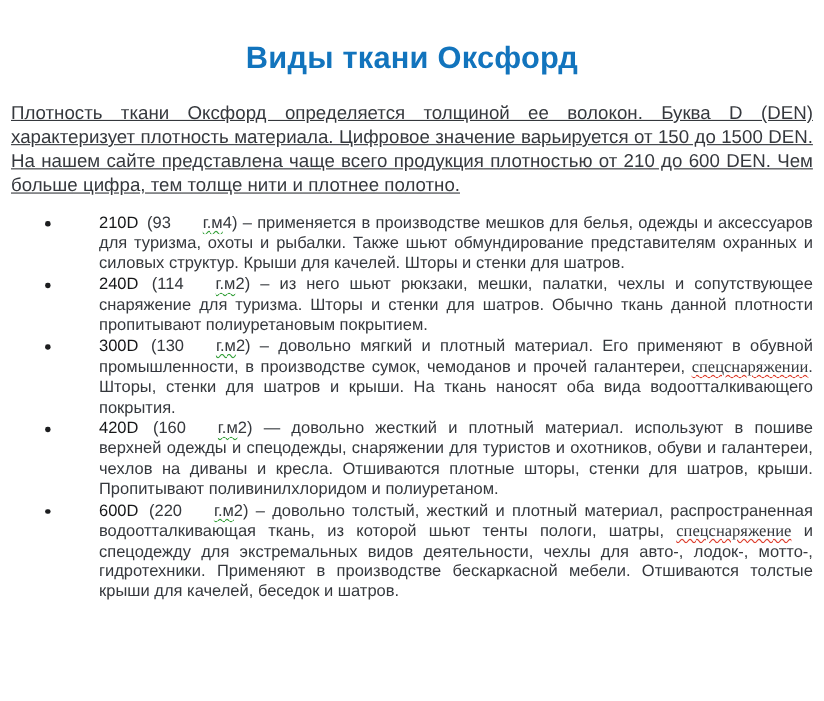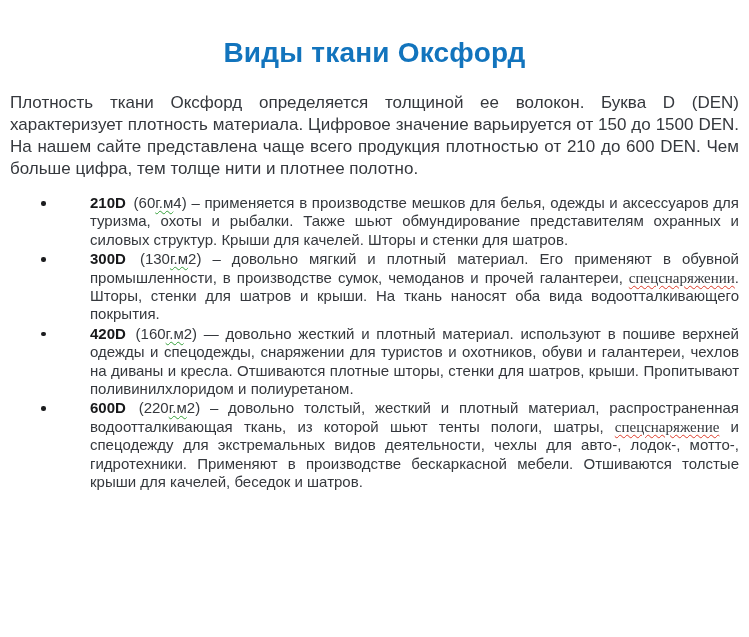--- a/index.html
+++ b/index.html
@@ -25,20 +25,21 @@
     font-weight: bold;
     color: var(--title-blue, #1274bd);
     letter-spacing: 0.2px;
   }
   .intro {
     margin: 22px 0 0 0;
     font-size: 17px;
     line-height: 22px;
     color: var(--body-text, #35383d);
     text-align: justify;
+    text-decoration: underline;
   }
   .fabric-list {
     margin: 14px 0 0 0;
     padding: 0 0 0 80px;
     list-style: none;
   }
   .fabric-list li {
     position: relative;
     font-size: 15px;
     line-height: 18.4px;
@@ -50,48 +51,50 @@
     content: "";
     position: absolute;
     left: -49px;
     top: 7px;
     width: 4.5px;
     height: 4.5px;
     border-radius: 50%;
     background: #1c1d1f;
   }
   .seg-b {
-    font-weight: bold;
+    font-weight: normal;
     color: var(--code-text, #17181a);
     margin-right: 3px;
   }
   .seg-plain { }
   .seg-grammar {
     text-decoration: underline;
     text-decoration-style: wavy;
     text-decoration-color: var(--grammar-green, #35a03a);
     text-decoration-thickness: 1px;
     text-underline-offset: 2px;
+    padding-left: 29px;
   }
   .seg-spell {
     text-decoration: underline;
     text-decoration-style: wavy;
     text-decoration-color: var(--spell-red, #dd3b2a);
     text-decoration-thickness: 1px;
     text-underline-offset: 2px;
     font-family: Liberation Serif, serif;
   }
 </style>
 </head>
 <body>
 
 <div class="page">
   <h1 class="title">Виды ткани Оксфорд</h1>
 
   <p class="intro">Плотность ткани Оксфорд определяется толщиной ее волокон. Буква D (DEN) характеризует плотность материала. Цифровое значение варьируется от 150 до 1500 DEN. На нашем сайте представлена чаще всего продукция плотностью от 210 до 600 DEN. Чем больше цифра, тем толще нити и плотнее полотно.</p>
 
   <ul class="fabric-list">
-      <li><span class="seg-b">210D</span><span class="seg-plain"> (60</span><span class="seg-grammar">г.м</span><span class="seg-plain">4) – применяется в производстве мешков для белья, одежды и аксессуаров для туризма, охоты и рыбалки. Также шьют обмундирование представителям охранных и силовых структур. Крыши для качелей. Шторы и стенки для шатров.</span></li>
+      <li><span class="seg-b">210D</span><span class="seg-plain"> (93</span><span class="seg-grammar">г.м</span><span class="seg-plain">4) – применяется в производстве мешков для белья, одежды и аксессуаров для туризма, охоты и рыбалки. Также шьют обмундирование представителям охранных и силовых структур. Крыши для качелей. Шторы и стенки для шатров.</span></li>
+      <li><span class="seg-b">240D</span><span class="seg-plain"> (114</span><span class="seg-grammar">г.м</span><span class="seg-plain">2) – из него шьют рюкзаки, мешки, палатки, чехлы и сопутствующее снаряжение для туризма. Шторы и стенки для шатров. Обычно ткань данной плотности пропитывают полиуретановым покрытием.</span></li>
       <li><span class="seg-b">300D</span><span class="seg-plain"> (130</span><span class="seg-grammar">г.м</span><span class="seg-plain">2) – довольно мягкий и плотный материал. Его применяют в обувной промышленности, в производстве сумок, чемоданов и прочей галантереи, </span><span class="seg-spell">спецснаряжении</span><span class="seg-plain">. Шторы, стенки для шатров и крыши. На ткань наносят оба вида водоотталкивающего покрытия.</span></li>
       <li><span class="seg-b">420D</span><span class="seg-plain"> (160</span><span class="seg-grammar">г.м</span><span class="seg-plain">2) — довольно жесткий и плотный материал. используют в пошиве верхней одежды и спецодежды, снаряжении для туристов и охотников, обуви и галантереи, чехлов на диваны и кресла. Отшиваются плотные шторы, стенки для шатров, крыши. Пропитывают поливинилхлоридом и полиуретаном.</span></li>
       <li><span class="seg-b">600D</span><span class="seg-plain"> (220</span><span class="seg-grammar">г.м</span><span class="seg-plain">2) – довольно толстый, жесткий и плотный материал, распространенная водоотталкивающая ткань, из которой шьют тенты пологи, шатры, </span><span class="seg-spell">спецснаряжение</span><span class="seg-plain"> и спецодежду для экстремальных видов деятельности, чехлы для авто-, лодок-, мотто-, гидротехники. Применяют в производстве бескаркасной мебели. Отшиваются толстые крыши для качелей, беседок и шатров.</span></li>
     </ul>
 </div>
 
 </body></html>

